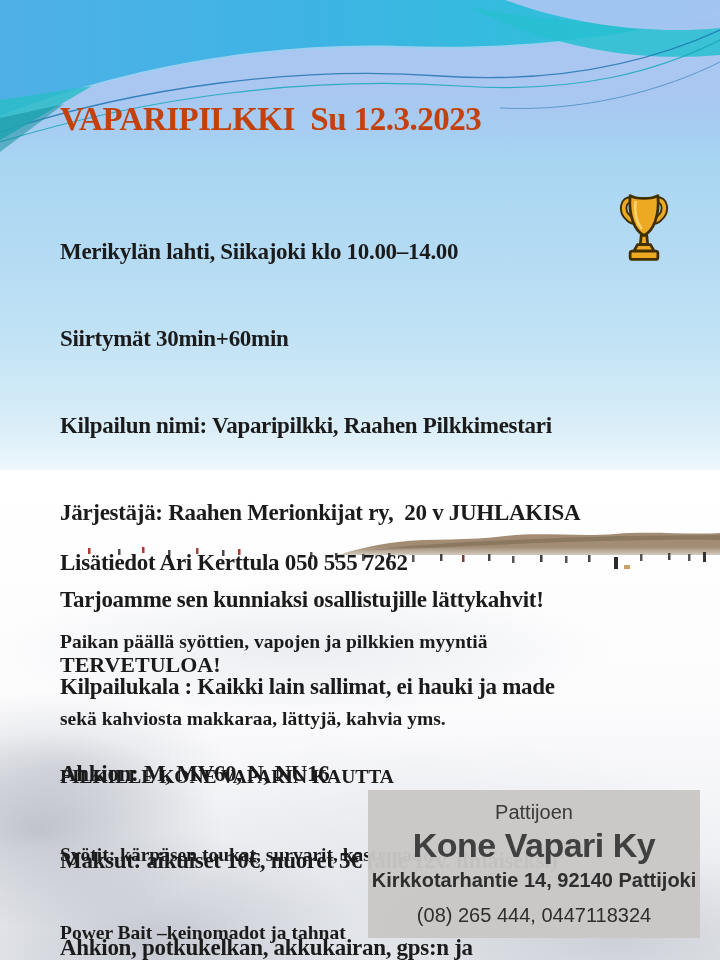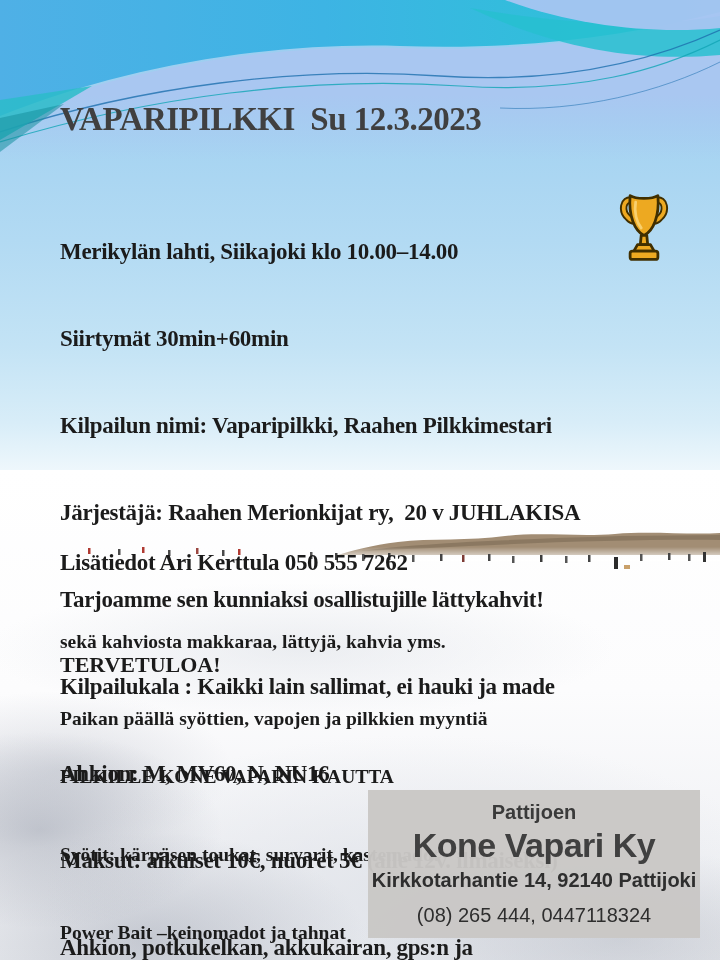--- a/index.html
+++ b/index.html
@@ -25,37 +25,37 @@
       radial-gradient(420px 90px at 300px 180px, rgba(221,225,231,0.55), rgba(221,225,231,0) 75%),
       radial-gradient(240px 110px at 60px 300px, rgba(170,175,188,0.35), rgba(170,175,188,0) 72%),
       linear-gradient(180deg,#ffffff 0%,#fcfcfd 45%,#f2f3f6 75%,#e9ebef 100%);
   }
   .overlay-svg{position:absolute;left:0;top:525px;}
   .waves-svg{position:absolute;left:0;top:0;}
   .trophy-svg{position:absolute;left:619px;top:191px;}
 
   .title{
     position:absolute;left:60px;top:101px;margin:0;
-    font-size:33px;font-weight:700;letter-spacing:-0.5px;color:#404040;
+    font-size:33px;font-weight:700;letter-spacing:-0.5px;color:#c2410c;
     white-space:pre-wrap;
   }
   .tblock{position:absolute;left:60px;color:#1b1b1b;font-weight:700;white-space:pre-wrap;}
   .details{top:179px;font-size:23px;line-height:29px;letter-spacing:-0.3px;}
   .raffle{top:490px;font-size:23px;line-height:29px;letter-spacing:-0.3px;}
   .sales{top:578px;font-size:19.5px;line-height:25.5px;}
   .welcome{top:652px;font-size:22px;}
   .shop{top:712px;font-size:19.5px;line-height:26px;}
 
   .logo-box{
     position:absolute;left:368px;top:790px;width:332px;height:148px;
     background:rgba(201,199,197,0.97);
     font-family:"Liberation Sans","DejaVu Sans",sans-serif;
     text-align:center;color:#2e2e2e;
   }
-  .logo-locality{margin-top:11px;font-size:20px;color:#3a3a3a;font-weight:bold;}
+  .logo-locality{margin-top:11px;font-size:20px;color:#3a3a3a;}
   .logo-company{font-size:34px;font-weight:700;color:#404040;letter-spacing:-0.5px;margin-top:2px;}
   .logo-address{font-size:20px;margin-top:4px;font-weight:bold;}
   .logo-phones{font-size:20px;margin-top:12px;}
 </style>
 </head>
 <body>
 
 <div class="page">
 
   <div class="sky"></div>
@@ -161,22 +161,22 @@
     <div>Maksut: aikuiset 10€, nuoret 5€ (alle 12v. ilmaiseksi)</div>
     <div>Ahkion, potkukelkan, akkukairan, gps:n ja</div>
     
   </div>
 
   <div class="tblock raffle">
     <div>Lisätiedot Ari Kerttula 050 555 7262</div>
   </div>
 
   <div class="tblock sales">
+    <div>Paikan päällä syöttien, vapojen ja pilkkien myyntiä</div>
     <div>sekä kahviosta makkaraa, lättyjä, kahvia yms.</div>
-    <div>Paikan päällä syöttien, vapojen ja pilkkien myyntiä</div>
   </div>
 
   <div class="tblock welcome">TERVETULOA!</div>
 
   <div class="tblock shop">
     <div>PILKILLE KONE VAPARIN KAUTTA</div>
     <div>Syötit: kärpäsen toukat, survarit, kastemadot</div>
     <div>Power Bait –keinomadot ja tahnat</div>
     
   </div>

